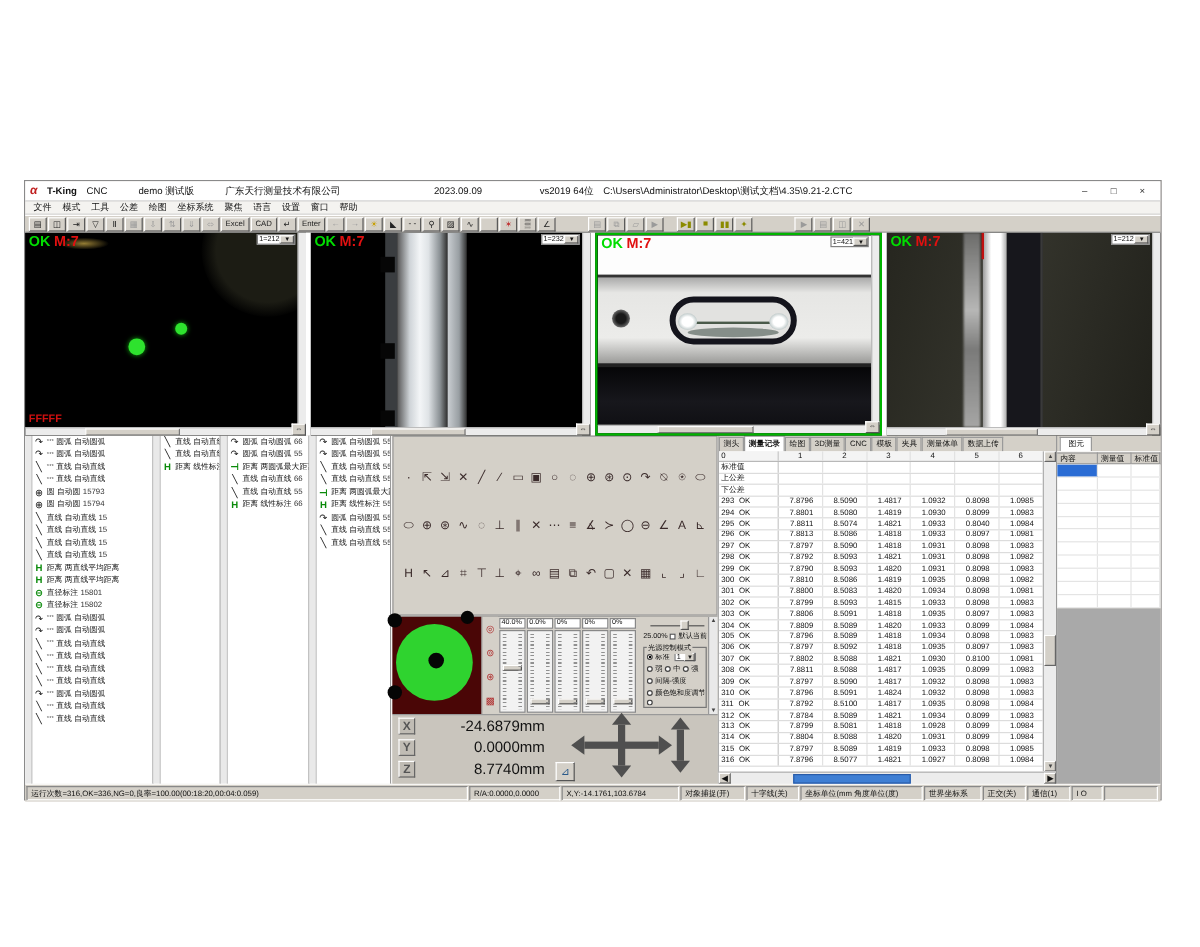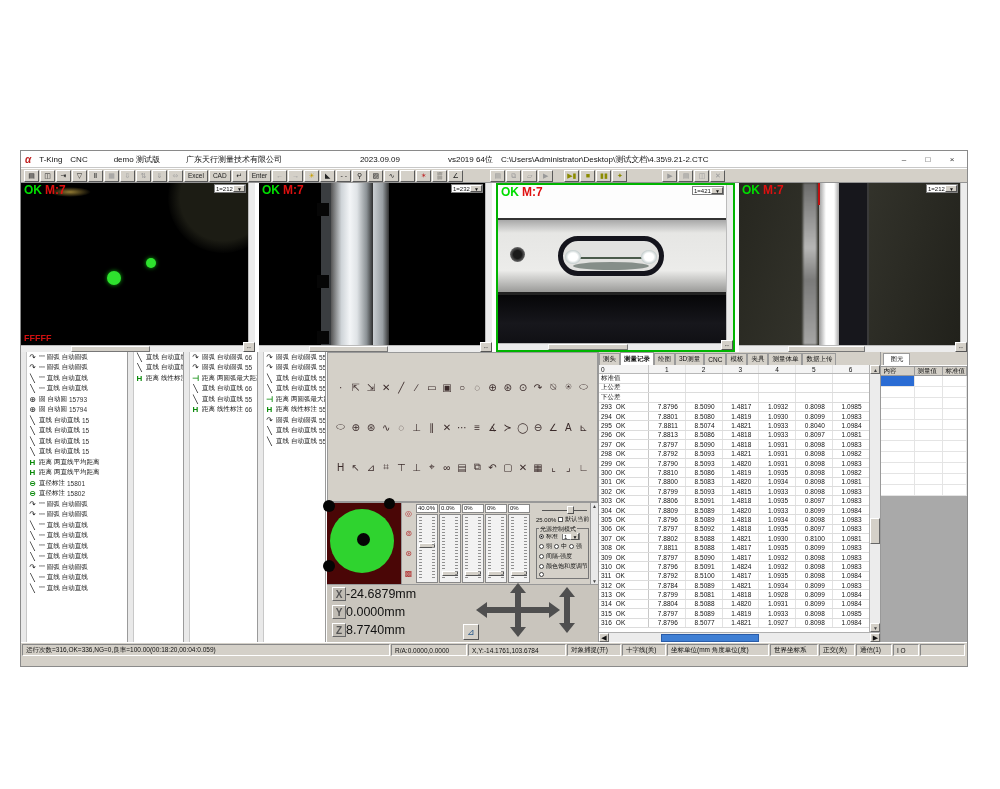--- a/index.html
+++ b/index.html
@@ -5,21 +5,21 @@
   html,body{margin:0;padding:0;background:#fff;}
   body{width:1000px;height:789px;position:relative;overflow:hidden;
        font-family:"Liberation Sans","DejaVu Sans",sans-serif;color:#111;}
   *{box-sizing:border-box;}
   #app{position:absolute;left:20px;top:150px;width:948px;height:517px;
        background:#d4d0c8;border:1px solid #8a8a8a;font-size:7px;}
   
   .titlebar{height:17px;background:#fff;display:flex;align-items:center;gap:8px;
             padding:0 4px;border-bottom:1px solid #c8c8c8;font-size:8px;white-space:nowrap;overflow:hidden;}
   .logo{color:#c02020;font-weight:bold;font-style:italic;font-size:10px;}
-  .t-app{font-weight:normal;}
+  .t-app{font-weight:bold;}
   .t-co{margin-left:18px;}
   .t-date{margin-left:70px;}
   .t-path{margin-left:40px;}
   .winctl{margin-left:auto;display:flex;gap:2px;}
   .winbtn{width:22px;height:13px;display:flex;align-items:center;justify-content:center;
           font-size:8px;color:#333;background:#fff;}
   
   .menubar{height:11px;display:flex;align-items:center;gap:9px;padding:0 7px;
            background:#f4f3f0;font-size:7.5px;border-bottom:1px solid #d0d0d0;}
   .menuitem{cursor:default;}
@@ -144,21 +144,21 @@
   .radio.on{background:radial-gradient(#000 40%,#fff 50%);}
   .combo{margin-left:2px;width:18px;height:7px;background:#fff;border:1px solid #777;display:flex;align-items:center;}
   .combo span{flex:1;padding-left:1px;}
   .oscroll{position:absolute;right:0;top:0;bottom:0;width:8px;background:#e9e9e9;border-left:1px solid #999;
      display:flex;flex-direction:column;justify-content:space-between;align-items:center;font-size:5px;color:#444;}
   
   .dro{height:58px;background:#c9c5bd;position:relative;border-top:1px solid #999;}
   .axrow{position:absolute;left:5px;display:flex;align-items:center;}
   .axbox{width:14px;height:14px;background:#c0bcb4;border:1px solid;border-color:#fff #666 #666 #fff;
      display:flex;align-items:center;justify-content:center;font-size:10px;color:#555;font-weight:bold;}
-  .axval{width:108px;font-size:12.5px;color:#111;}
+  .axval{width:108px;text-align:right;font-size:12.5px;color:#111;}
   .diagbtn{position:absolute;left:136px;top:39px;width:16px;height:16px;background:#d4d0c8;
      border:1px solid;border-color:#fff #555 #555 #fff;font-size:9px;display:flex;align-items:center;justify-content:center;color:#2a5a8a;}
   .arrbar{position:absolute;background:#4f4f4f;}
   .tri{position:absolute;width:0;height:0;border-style:solid;}
   
   .tablepanel{width:284px;display:flex;flex-direction:column;background:#fff;border-left:1px solid #999;}
   .tabs{height:13px;display:flex;background:#d4d0c8;font-size:6.5px;align-items:flex-end;}
   .tab{height:12px;padding:0 3px;border:1px solid #9a9a9a;border-bottom:none;background:#d4d0c8;
        display:flex;align-items:center;white-space:nowrap;}
   .tab.active{background:#fff;height:13px;font-weight:bold;}
@@ -208,20 +208,33 @@
     <span class="t-date">2023.09.09</span>
     <span class="t-path">vs2019 64位</span>
     <span>C:\Users\Administrator\Desktop\测试文档\4.35\9.21-2.CTC</span>
     <span class="winctl">
       <span class="winbtn">–</span>
       <span class="winbtn">□</span>
       <span class="winbtn">×</span>
     </span>
   </div>
 
+  <div class="menubar">
+      <span class="menuitem">文件</span>
+      <span class="menuitem">模式</span>
+      <span class="menuitem">工具</span>
+      <span class="menuitem">公差</span>
+      <span class="menuitem">绘图</span>
+      <span class="menuitem">坐标系统</span>
+      <span class="menuitem">聚焦</span>
+      <span class="menuitem">语言</span>
+      <span class="menuitem">设置</span>
+      <span class="menuitem">窗口</span>
+      <span class="menuitem">帮助</span>
+    </div>
 
   <div class="toolbar">
       <span class="tbtn">▤</span>
       <span class="tbtn">◫</span>
       <span class="tbtn">⇥</span>
       <span class="tbtn">▽</span>
       <span class="tbtn">Ⅱ</span>
       <span class="tbtn dis">▦</span>
       <span class="tbtn dis">⇩</span>
       <span class="tbtn dis">⇅</span>

